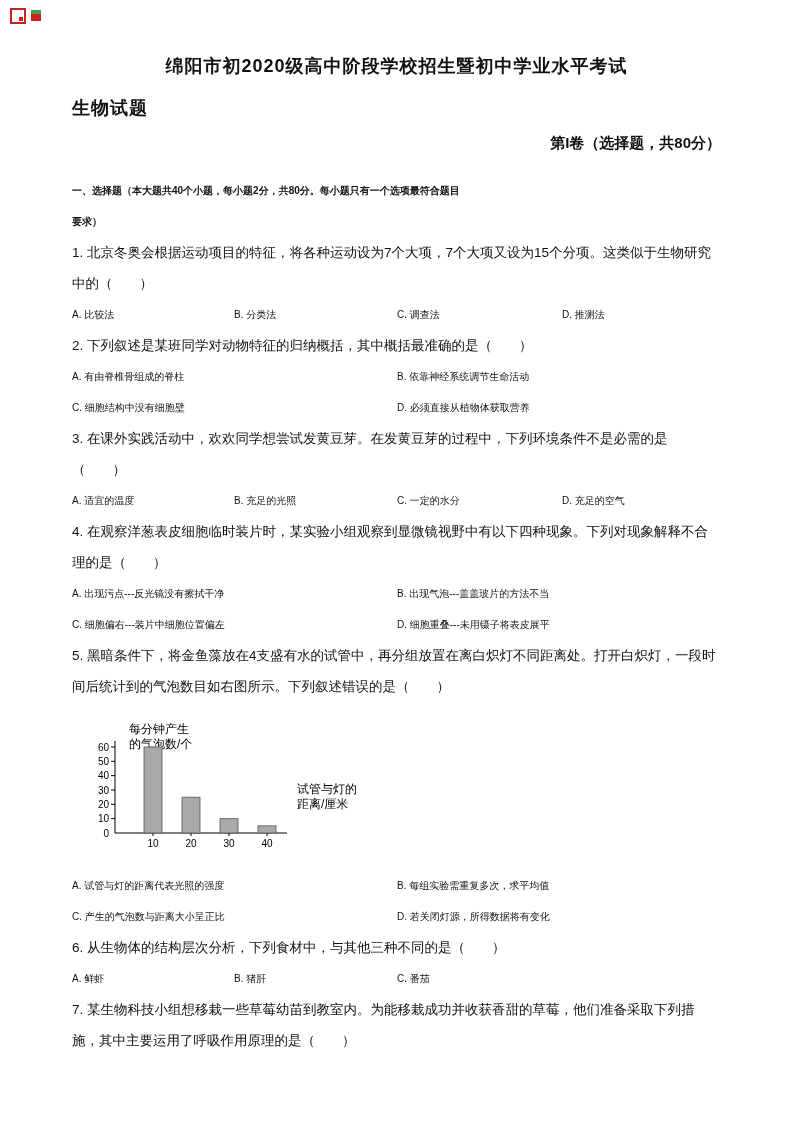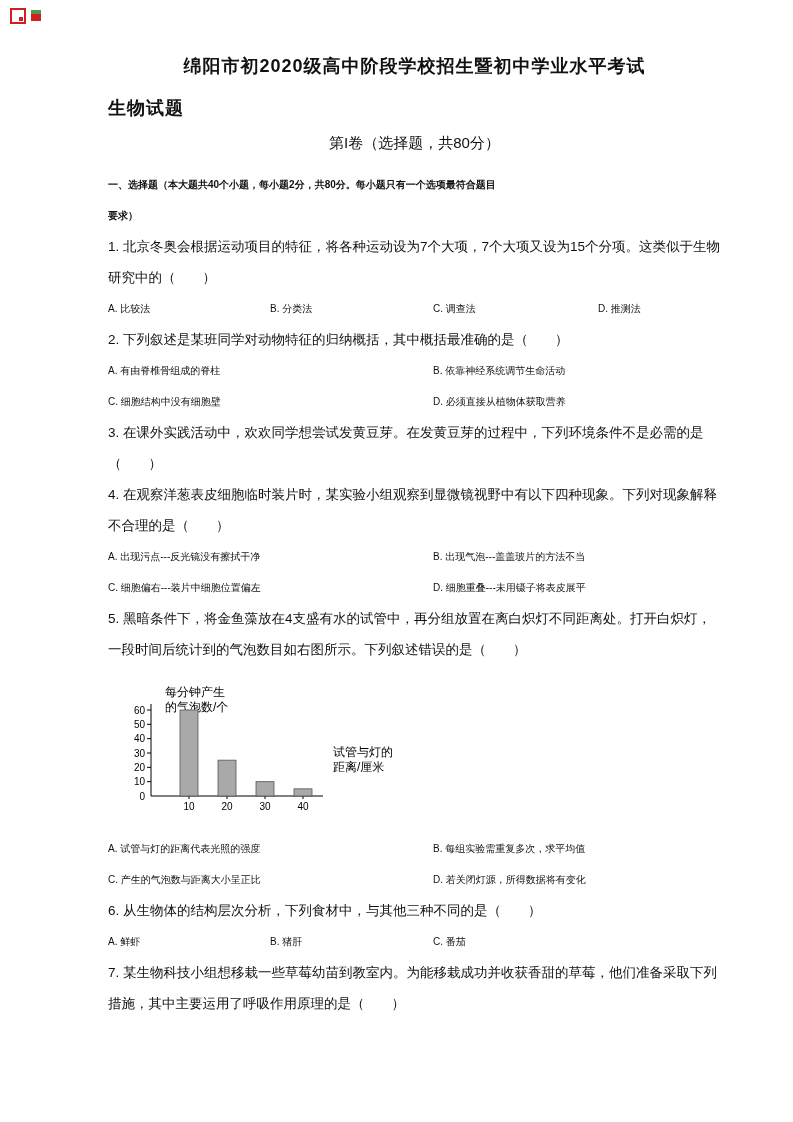--- a/index.html
+++ b/index.html
@@ -1,29 +1,29 @@
 <!DOCTYPE html>
 <html><head>
 <meta charset="utf-8">
 <style>
   html,body{margin:0;padding:0;background:#e8e8e8;}
   .page{
     width:793px;height:1122px;background:#ffffff;position:relative;
-    box-sizing:border-box;padding:54px 72px 40px 108px;
+    box-sizing:border-box;padding:54px 72px 40px 72px;
     font-family:"Liberation Sans","DejaVu Sans",sans-serif;
     color:#111;overflow:hidden;
   }
   .corner-icons{position:absolute;top:8px;left:10px;display:flex;align-items:flex-start;}
   .stamp1{display:inline-block;width:12px;height:12px;border:2px solid #cf2020;position:relative;}
   .stamp1::after{content:"";position:absolute;right:1px;bottom:1px;width:4px;height:4px;background:#cf2020;}
   .stamp2{display:inline-block;width:10px;height:11px;margin-left:5px;margin-top:2px;
     background:linear-gradient(180deg,#4a9a50 0 40%,#cf2020 40% 100%);}
   h1.title{font-size:18px;text-align:center;margin:0 0 18px 0;font-weight:bold;letter-spacing:1px;}
   h2.subtitle{font-size:18px;margin:0 0 14px 0;font-weight:bold;letter-spacing:1px;}
-  h3.section{font-size:15px;text-align:center;margin:0 0 16px 0;font-weight:normal;}
+  h3.section{font-size:15px;text-align:right;margin:0 0 22px 0;font-weight:bold;}
   .part-heading{font-size:10px;font-weight:bold;line-height:31px;margin:0;white-space:pre-line;}
   p.stem{font-size:13.5px;line-height:31px;margin:0;}
   .opts{font-size:10px;line-height:31px;}
   .opts4{display:grid;grid-template-columns:162px 163px 165px auto;}
   .opts2{display:grid;grid-template-columns:325px auto;}
   .chart{position:relative;height:160px;width:380px;margin:4px 0 4px 13px;}
   .chart .ylab{position:absolute;left:12px;top:16px;font-size:12px;line-height:15px;color:#000;margin-left:32px;}
   .chart svg{position:absolute;left:0;top:31px;}
   .chart .xlab{position:absolute;left:212px;top:76px;font-size:12px;line-height:15px;color:#000;}
   svg text{font-family:"Liberation Sans","DejaVu Sans",sans-serif;fill:#000;}
@@ -59,20 +59,26 @@
     <div class="opts opts2">
       <span>A. 有由脊椎骨组成的脊柱</span>
       <span>B. 依靠神经系统调节生命活动</span>
       <span>C. 细胞结构中没有细胞壁</span>
       <span>D. 必须直接从植物体获取营养</span>
     </div>
   </div>
 
   <div>
     <p class="stem">3. 在课外实践活动中，欢欢同学想尝试发黄豆芽。在发黄豆芽的过程中，下列环境条件不是必需的是（　　）</p>
+    <div class="opts opts4">
+      <span>A. 适宜的温度</span>
+      <span>B. 充足的光照</span>
+      <span>C. 一定的水分</span>
+      <span>D. 充足的空气</span>
+    </div>
   </div>
 
   <div>
     <p class="stem">4. 在观察洋葱表皮细胞临时装片时，某实验小组观察到显微镜视野中有以下四种现象。下列对现象解释不合理的是（　　）</p>
     <div class="opts opts2">
       <span>A. 出现污点---反光镜没有擦拭干净</span>
       <span>B. 出现气泡---盖盖玻片的方法不当</span>
       <span>C. 细胞偏右---装片中细胞位置偏左</span>
       <span>D. 细胞重叠---未用镊子将表皮展平</span>
     </div>

